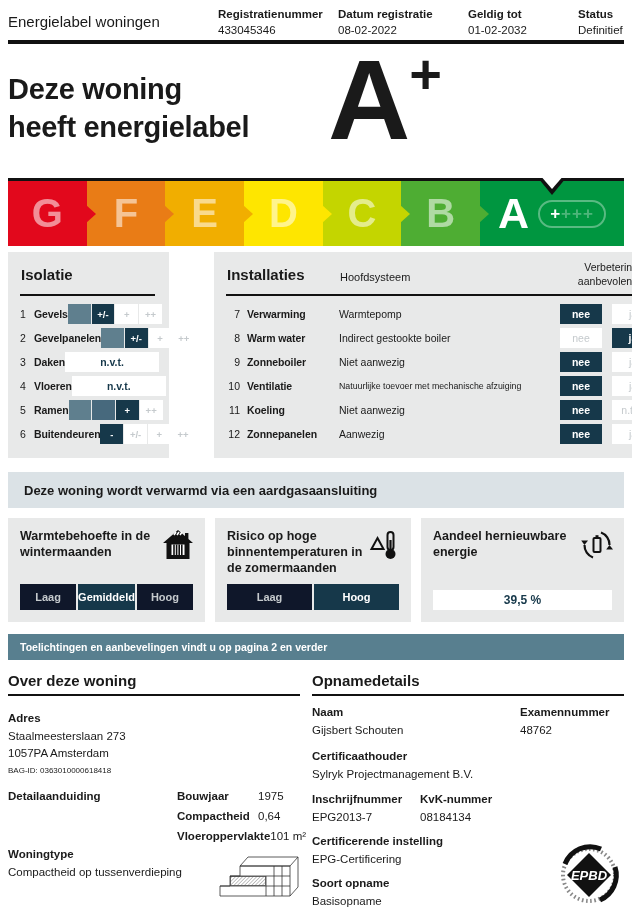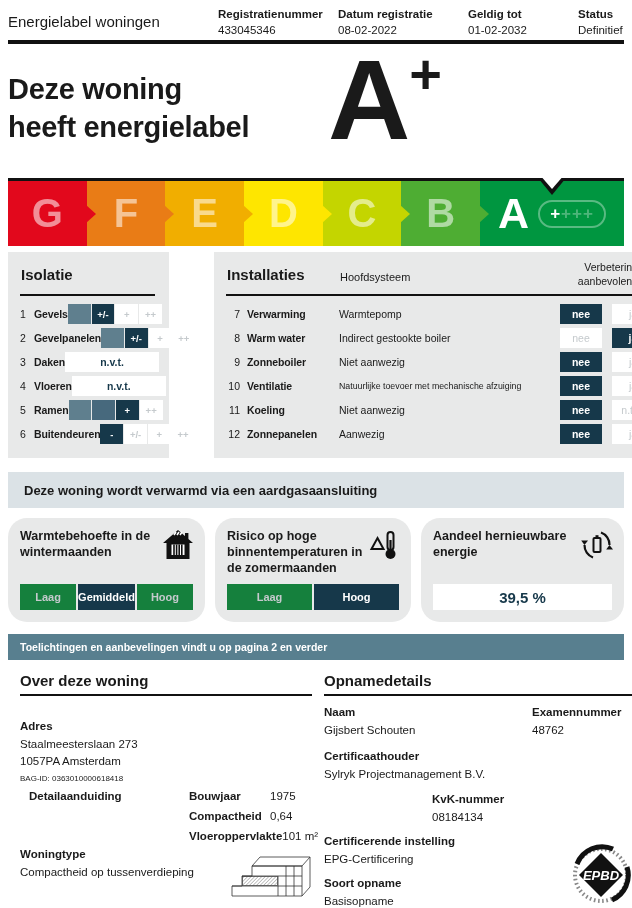--- a/index.html
+++ b/index.html
@@ -60,39 +60,39 @@
   .btns{display:flex;gap:10px;width:94px;flex:none;}
   .btn{flex:1;height:20px;display:flex;align-items:center;justify-content:center;font-size:10.5px;}
   .btn.sel{background:var(--navy);color:#fff;font-weight:bold;}
   .btn.off{background:#fff;color:var(--inactive);}
 
   
   .gasbar{position:absolute;left:8px;top:472px;width:616px;height:36px;background:var(--gasbar);
           display:flex;align-items:center;font-size:13px;font-weight:bold;box-sizing:border-box;padding-left:16px;}
 
   
-  .sbox{position:absolute;top:518px;height:104px;background:var(--panel);border-radius:19px;}
+  .sbox{position:absolute;top:518px;height:104px;background:var(--panel);}
   .sbox.b0{left:8px;width:197px;}
   .sbox.b1{left:215px;width:196px;}
   .sbox.b2{left:421px;width:203px;}
   .sbox-title{position:absolute;left:12px;top:10px;width:142px;font-size:12.5px;font-weight:bold;line-height:16px;}
   .sbox-icon{position:absolute;right:10px;top:10px;width:34px;height:34px;}
   .sbox-opts{position:absolute;left:12px;right:12px;bottom:12px;height:26px;display:flex;gap:2px;}
   .opt{flex:1;display:flex;align-items:center;justify-content:center;font-size:11px;font-weight:bold;}
   .opt.sel{background:var(--navy);color:#fff;}
-  .opt.off{background:#15803d;color:var(--inactive);}
-  .sbox-value{position:absolute;left:12px;right:12px;bottom:12px;height:26px;background:#fff;
-              display:flex;align-items:center;justify-content:center;font-size:15px;font-weight:bold;color:var(--navy);}
+  .opt.off{background:#0f172a;color:var(--inactive);}
+  .sbox-value{position:absolute;left:12px;right:12px;bottom:12px;height:20px;background:#fff;
+              display:flex;align-items:center;justify-content:center;font-size:12px;font-weight:bold;color:var(--navy);}
 
   
   .footbar{position:absolute;left:8px;top:634px;width:616px;height:26px;background:var(--slate);
            display:flex;align-items:center;color:#fff;font-size:10.5px;font-weight:bold;box-sizing:border-box;padding-left:12px;}
 
   
-  .col{position:absolute;top:672px;margin-left:12px;}
+  .col{position:absolute;top:672px;}
   .col-left{left:8px;width:292px;height:236px;}
   .col-right{left:312px;width:312px;height:236px;}
   .col h3{margin:0;font-size:15px;font-weight:bold;}
   .col-rule{position:absolute;left:0;right:0;top:22px;height:1.5px;background:#111;}
   .blk{position:absolute;}
   .flbl{font-size:11.5px;font-weight:bold;margin-bottom:4px;}
   .fval{font-size:11.5px;line-height:17px;}
   .bag{font-size:8px;margin-top:4px;color:#222;}
   .fact-row{position:absolute;left:169px;width:123px;display:flex;}
   .fact-row .flbl{flex:1;margin:0;}
@@ -342,27 +342,27 @@
           </svg></div>
         <div class="sbox-value">39,5 %</div>
       </div>
     </div>
 
   <div class="footbar">Toelichtingen en aanbevelingen vindt u op pagina 2 en verder</div>
 
   <div class="col col-left">
     <h3>Over deze woning</h3>
     <div class="col-rule"></div>
-    <div class="blk" style="top:48px;left:0;">
+    <div class="blk" style="top:40px;left:0;">
       <div class="flbl">Adres</div>
       <div class="fval">Staalmeesterslaan 273</div>
       <div class="fval">1057PA Amsterdam</div>
       <div class="bag">BAG-ID: 0363010000618418</div>
     </div>
-    <div class="blk" style="top:118px;left:9px;">
+    <div class="blk" style="top:118px;left:0;">
       <div class="flbl">Detailaanduiding</div>
     </div>
     <div id="facts">
         <div class="fact-row" style="top: 118px;">
           <span class="flbl">Bouwjaar</span>
           <span class="fv">1975</span>
         </div>
         <div class="fact-row" style="top: 138px;">
           <span class="flbl">Compactheid</span>
           <span class="fv">0,64</span>
@@ -401,20 +401,24 @@
       <div class="fval">Gijsbert Schouten</div>
     </div>
     <div class="blk" style="top:34px;left:208px;">
       <div class="flbl">Examennummer</div>
       <div class="fval">48762</div>
     </div>
     <div class="blk" style="top:78px;left:0;">
       <div class="flbl">Certificaathouder</div>
       <div class="fval">Sylryk Projectmanagement B.V.</div>
     </div>
+    <div class="blk" style="top:121px;left:0;">
+      <div class="flbl">Inschrijfnummer</div>
+      <div class="fval">EPG2013-7</div>
+    </div>
     <div class="blk" style="top:121px;left:108px;">
       <div class="flbl">KvK-nummer</div>
       <div class="fval">08184134</div>
     </div>
     <div class="blk" style="top:163px;left:0;">
       <div class="flbl">Certificerende instelling</div>
       <div class="fval">EPG-Certificering</div>
     </div>
     <div class="blk" style="top:205px;left:0;">
       <div class="flbl">Soort opname</div>

